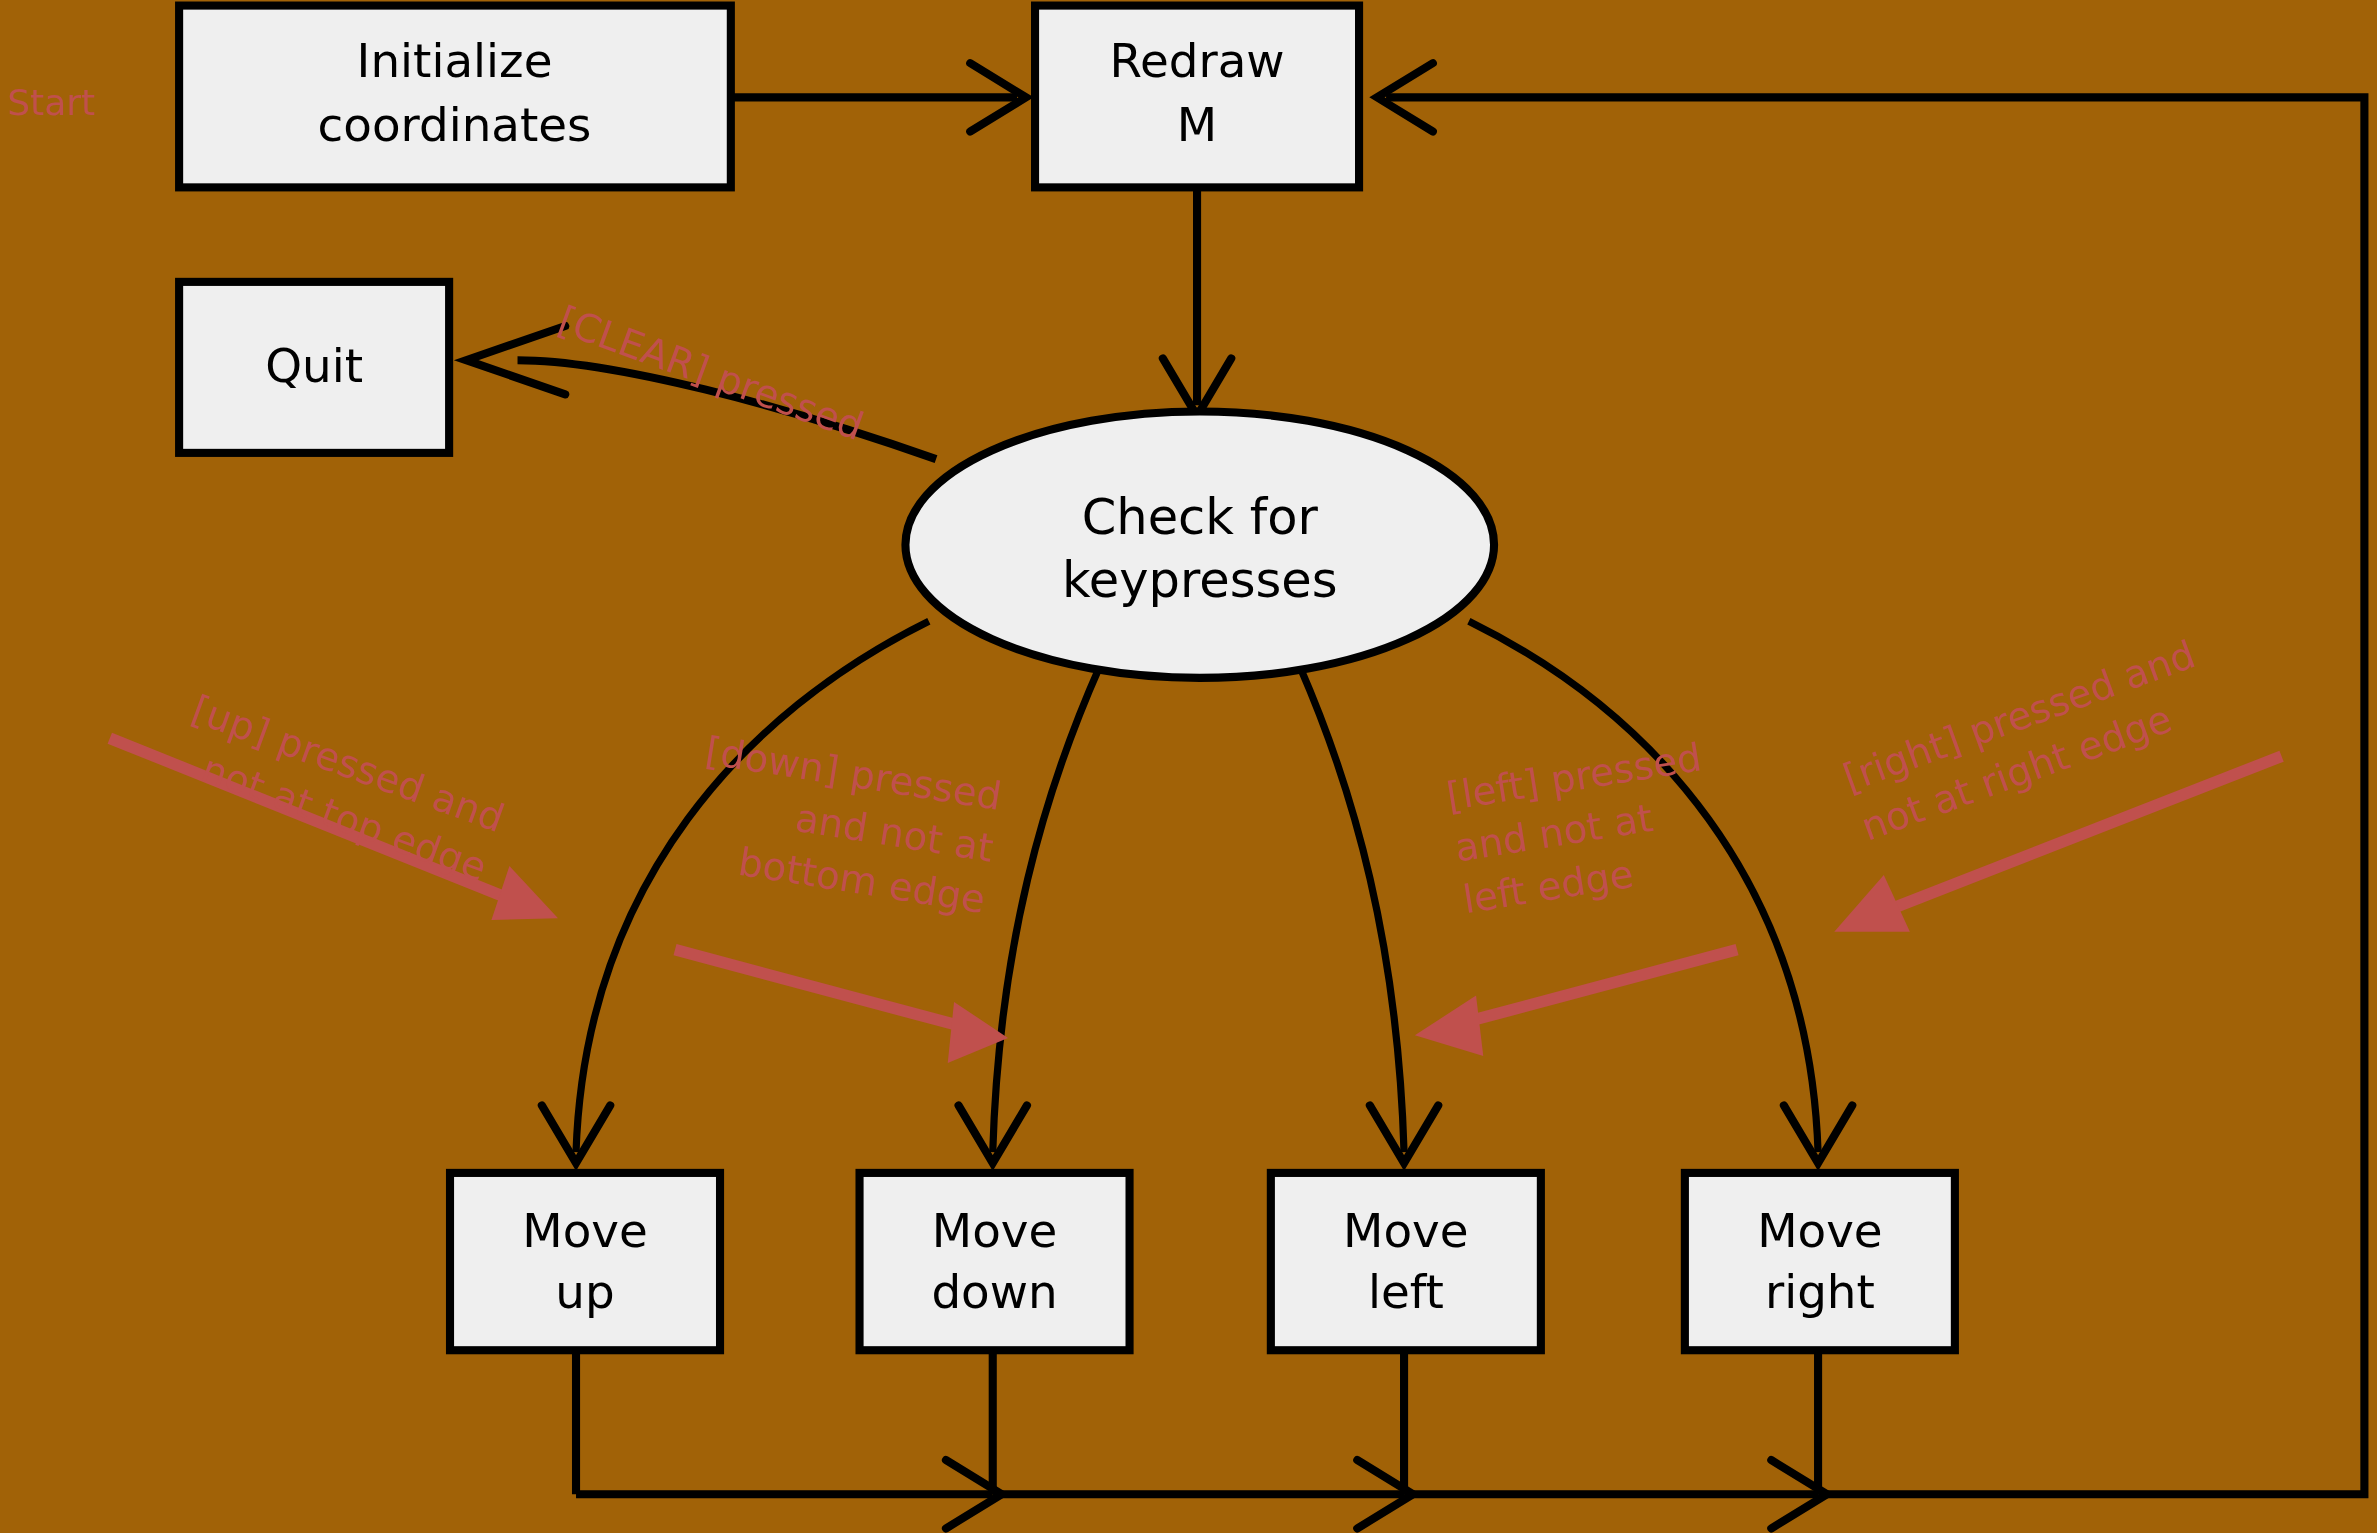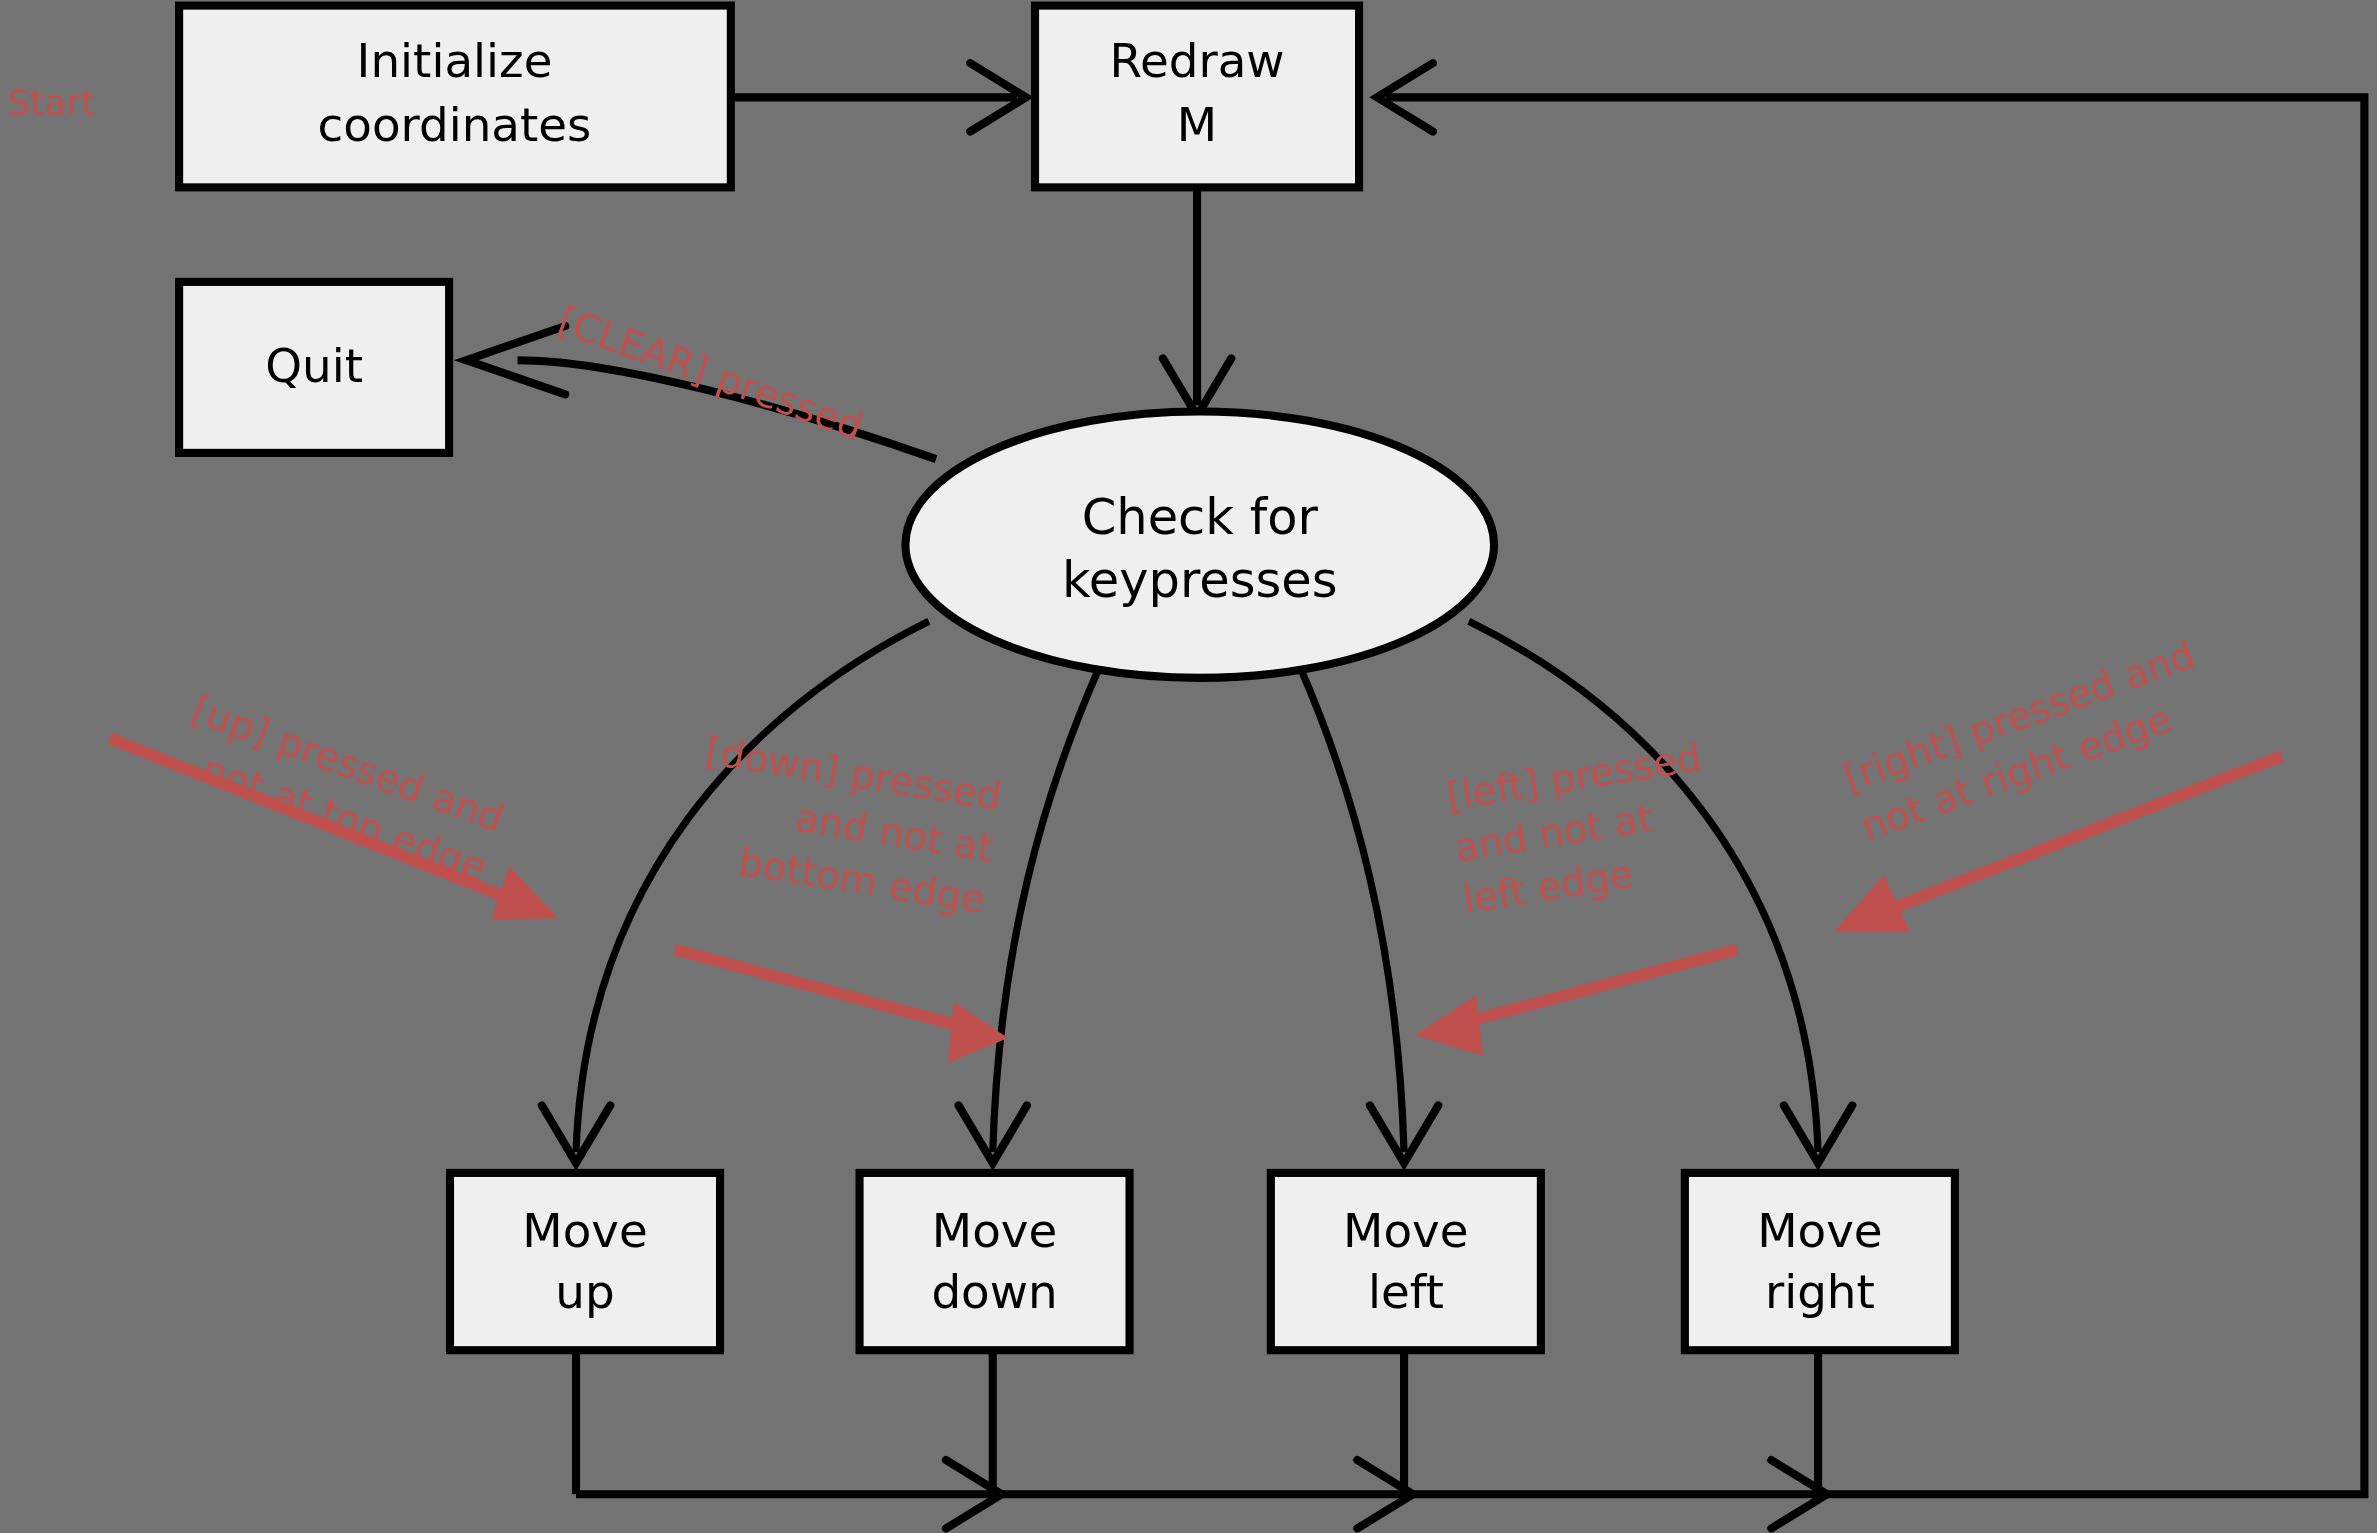--- a/index.html
+++ b/index.html
@@ -8,21 +8,21 @@
     padding: 0;
     background: #ffffff;
   }
   body {
     font-family: "DejaVu Sans", sans-serif;
   }
   #stage {
     position: relative;
     width: 2377px;
     height: 1534px;
-    background: #737373;
+    background: #a16207;
     overflow: hidden;
   }
   #diagram {
     position: absolute;
     left: 0;
     top: 0;
     width: 2377px;
     height: 1534px;
   }
   .node-box {

